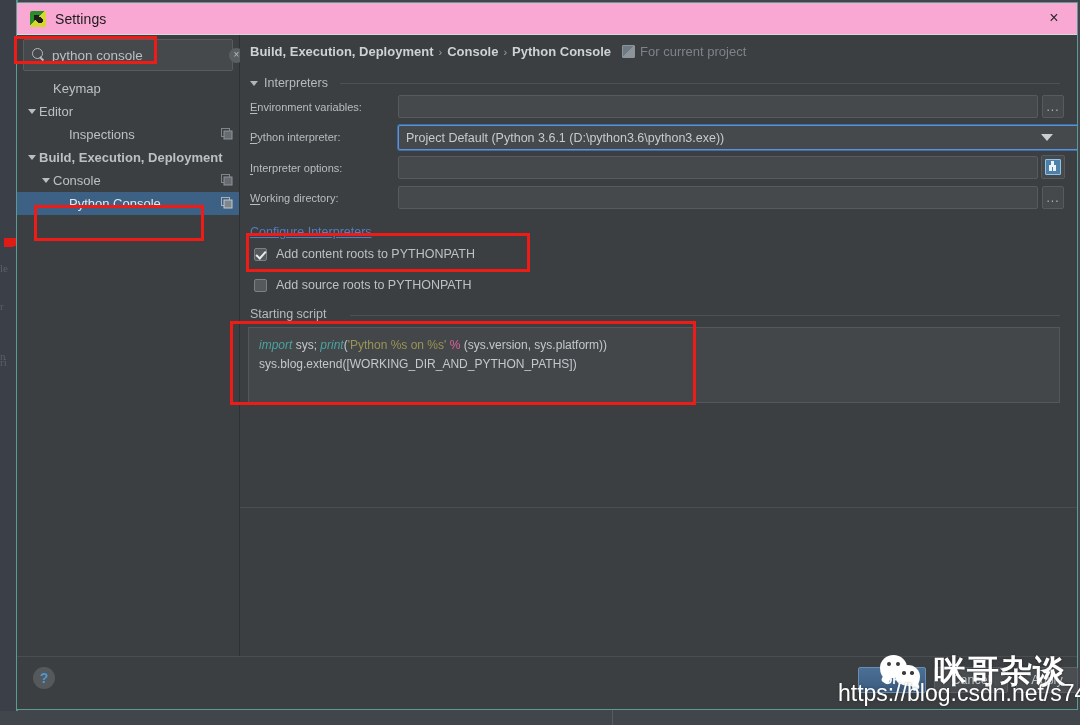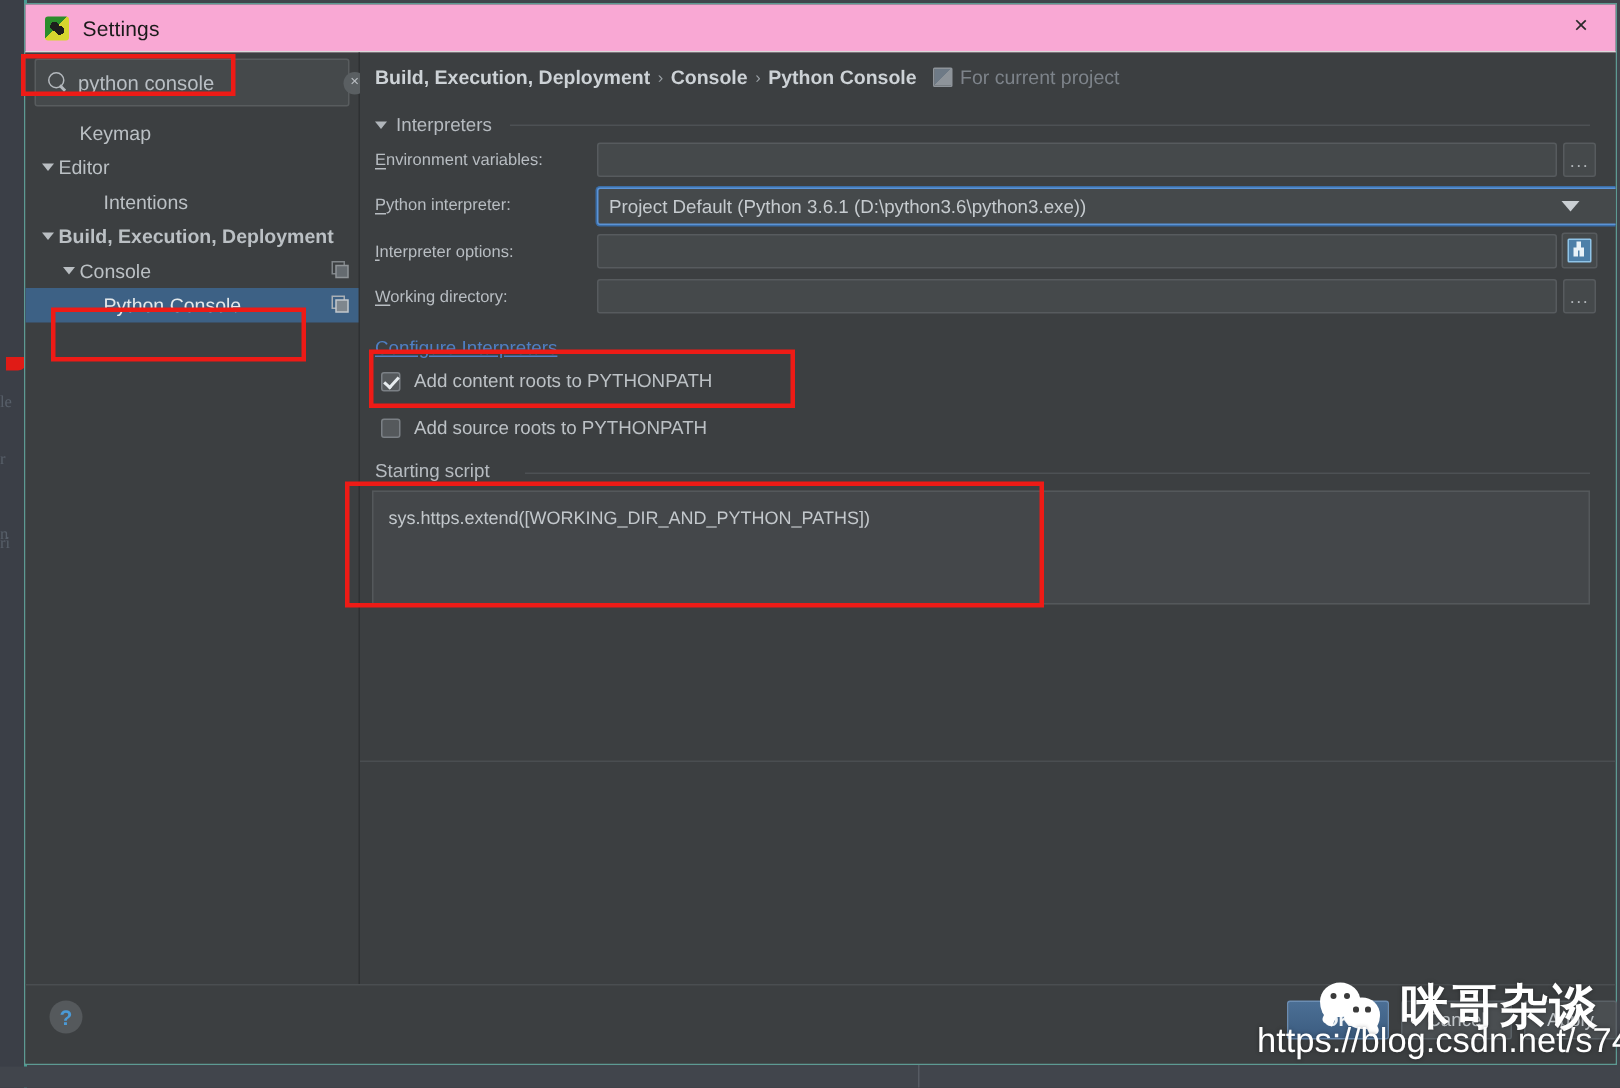--- a/index.html
+++ b/index.html
@@ -417,21 +417,25 @@
             <span class="tlabel">Keymap</span>
           </div>
           <div class="tnode" style="padding-left: 8px;">
             <span class="tw">
               <span class="tri open"></span>
             </span>
             <span class="tlabel">Editor</span>
           </div>
           <div class="tnode" style="padding-left: 38px;">
             <span class="tw"></span>
-            <span class="tlabel">Intentions</span>
+            <span class="tlabel">Inspections</span>
+            <span class="cfgicon"><svg width="13" height="13" viewBox="0 0 13 13">
+                <rect x="1.5" y="1.5" width="8" height="8" fill="none" stroke="#aab0b5" stroke-width="1"></rect>
+                <rect x="4" y="4" width="8" height="8" fill="#7f878e" stroke="#c2c8cd" stroke-width="1"></rect>
+              </svg></span>
           </div>
           <div class="tnode bold" style="padding-left: 8px;">
             <span class="tw">
               <span class="tri open"></span>
             </span>
             <span class="tlabel">Build, Execution, Deployment</span>
           </div>
           <div class="tnode" style="padding-left: 22px;">
             <span class="tw">
               <span class="tri open"></span>
@@ -509,21 +513,22 @@
         <span class="cbox"></span>
         <span>Add source roots to PYTHONPATH</span>
       </div>
 
       <div class="seclabel" style="left:10px; top:272px;">
         <span>Starting script</span>
       </div>
       <div class="secline" style="left:110px; top:280px; width:710px;"></div>
 
       <div id="scriptbox" style="left:8px; top:292px; width:812px; height:76px;">
-        <div class="cline">sys.https.extend([WORKING_DIR_AND_PYTHON_PATHS])</div>
+        <div class="cline"><span class="kw">import</span><span> sys; </span><span class="kw">print</span><span>(</span><span class="str">'Python %s on %s'</span><span class="pct"> % </span><span>(sys.version, sys.platform))</span></div>
+        <div class="cline">sys.blog.extend([WORKING_DIR_AND_PYTHON_PATHS])</div>
       </div>
 
       <div class="bottom-sep" style="top:472px;"></div>
     </div>
   </div>
 
   <div id="footer">
     <div id="helpbtn">?</div>
     <div class="dlgbtn primary" style="left:841px; width:68px;">OK</div>
     <div class="dlgbtn" style="left:917px; width:74px;">Cancel</div>

